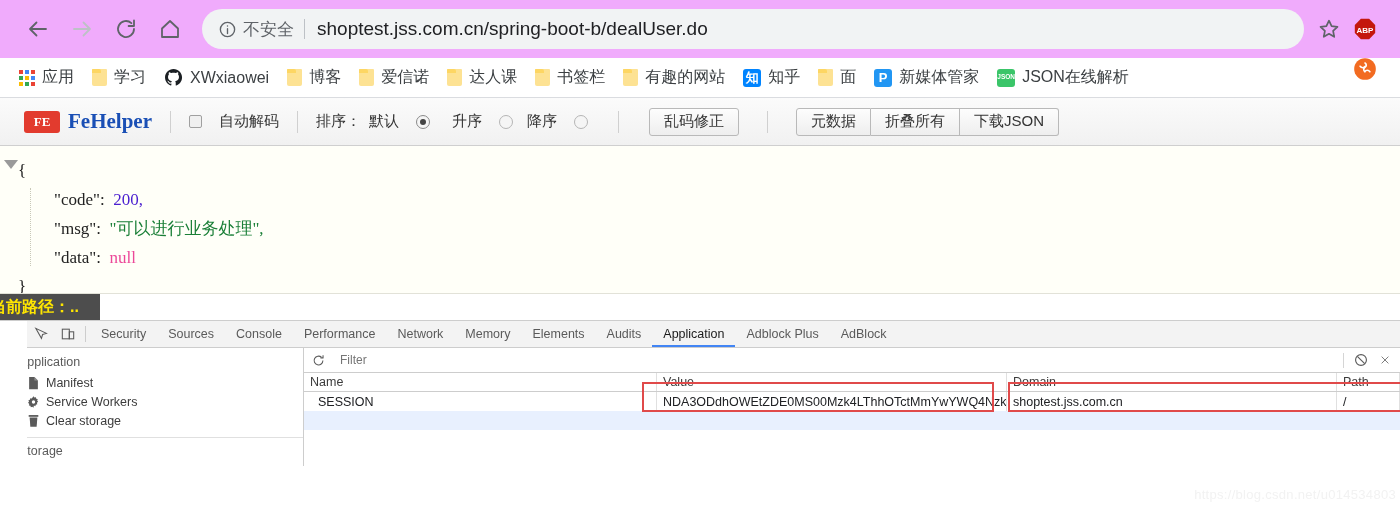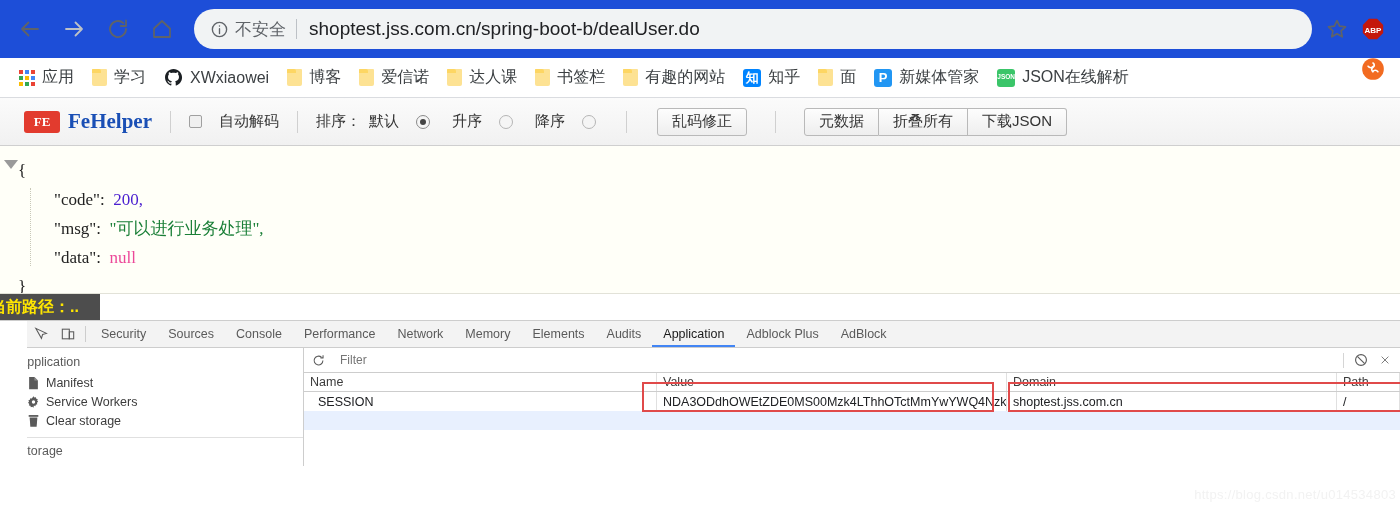--- a/index.html
+++ b/index.html
@@ -9,22 +9,22 @@
     background: #ffffff;
     font-family: "Liberation Sans", sans-serif;
   }
   * { box-sizing: border-box; }
 
   
   .navbar {
     height: 58px;
     display: flex;
     align-items: center;
-    background: #1d4ed8;
-    padding: 0 8px;
+    background: #f0abfc;
+    padding: 0 16px;
   }
   .navbtn {
     width: 44px; height: 44px;
     display: flex; align-items: center; justify-content: center;
     color: #5f6368;
     flex: 0 0 auto;
   }
   .navbtn svg { display:block; }
   .omnibox {
     flex: 1 1 auto;
@@ -556,21 +556,21 @@
   <div class="fh-item" style="margin-left:8px">
     <span class="fh-label">默认</span>
     <span class="radio checked"></span>
   </div>
 
   <div class="fh-item" style="margin-left:22px">
     <span class="fh-label">升序</span>
     <span class="radio"></span>
   </div>
 
-  <div class="fh-item" style="margin-left:22px">
+  <div class="fh-item" style="margin-left:14px">
     <span class="fh-label">降序</span>
     <span class="radio"></span>
   </div>
 
   <div class="vdiv" style="margin:0 30px"></div>
 
   <div class="btn">乱码修正</div>
 
   <div class="vdiv" style="margin:0 28px"></div>
 

